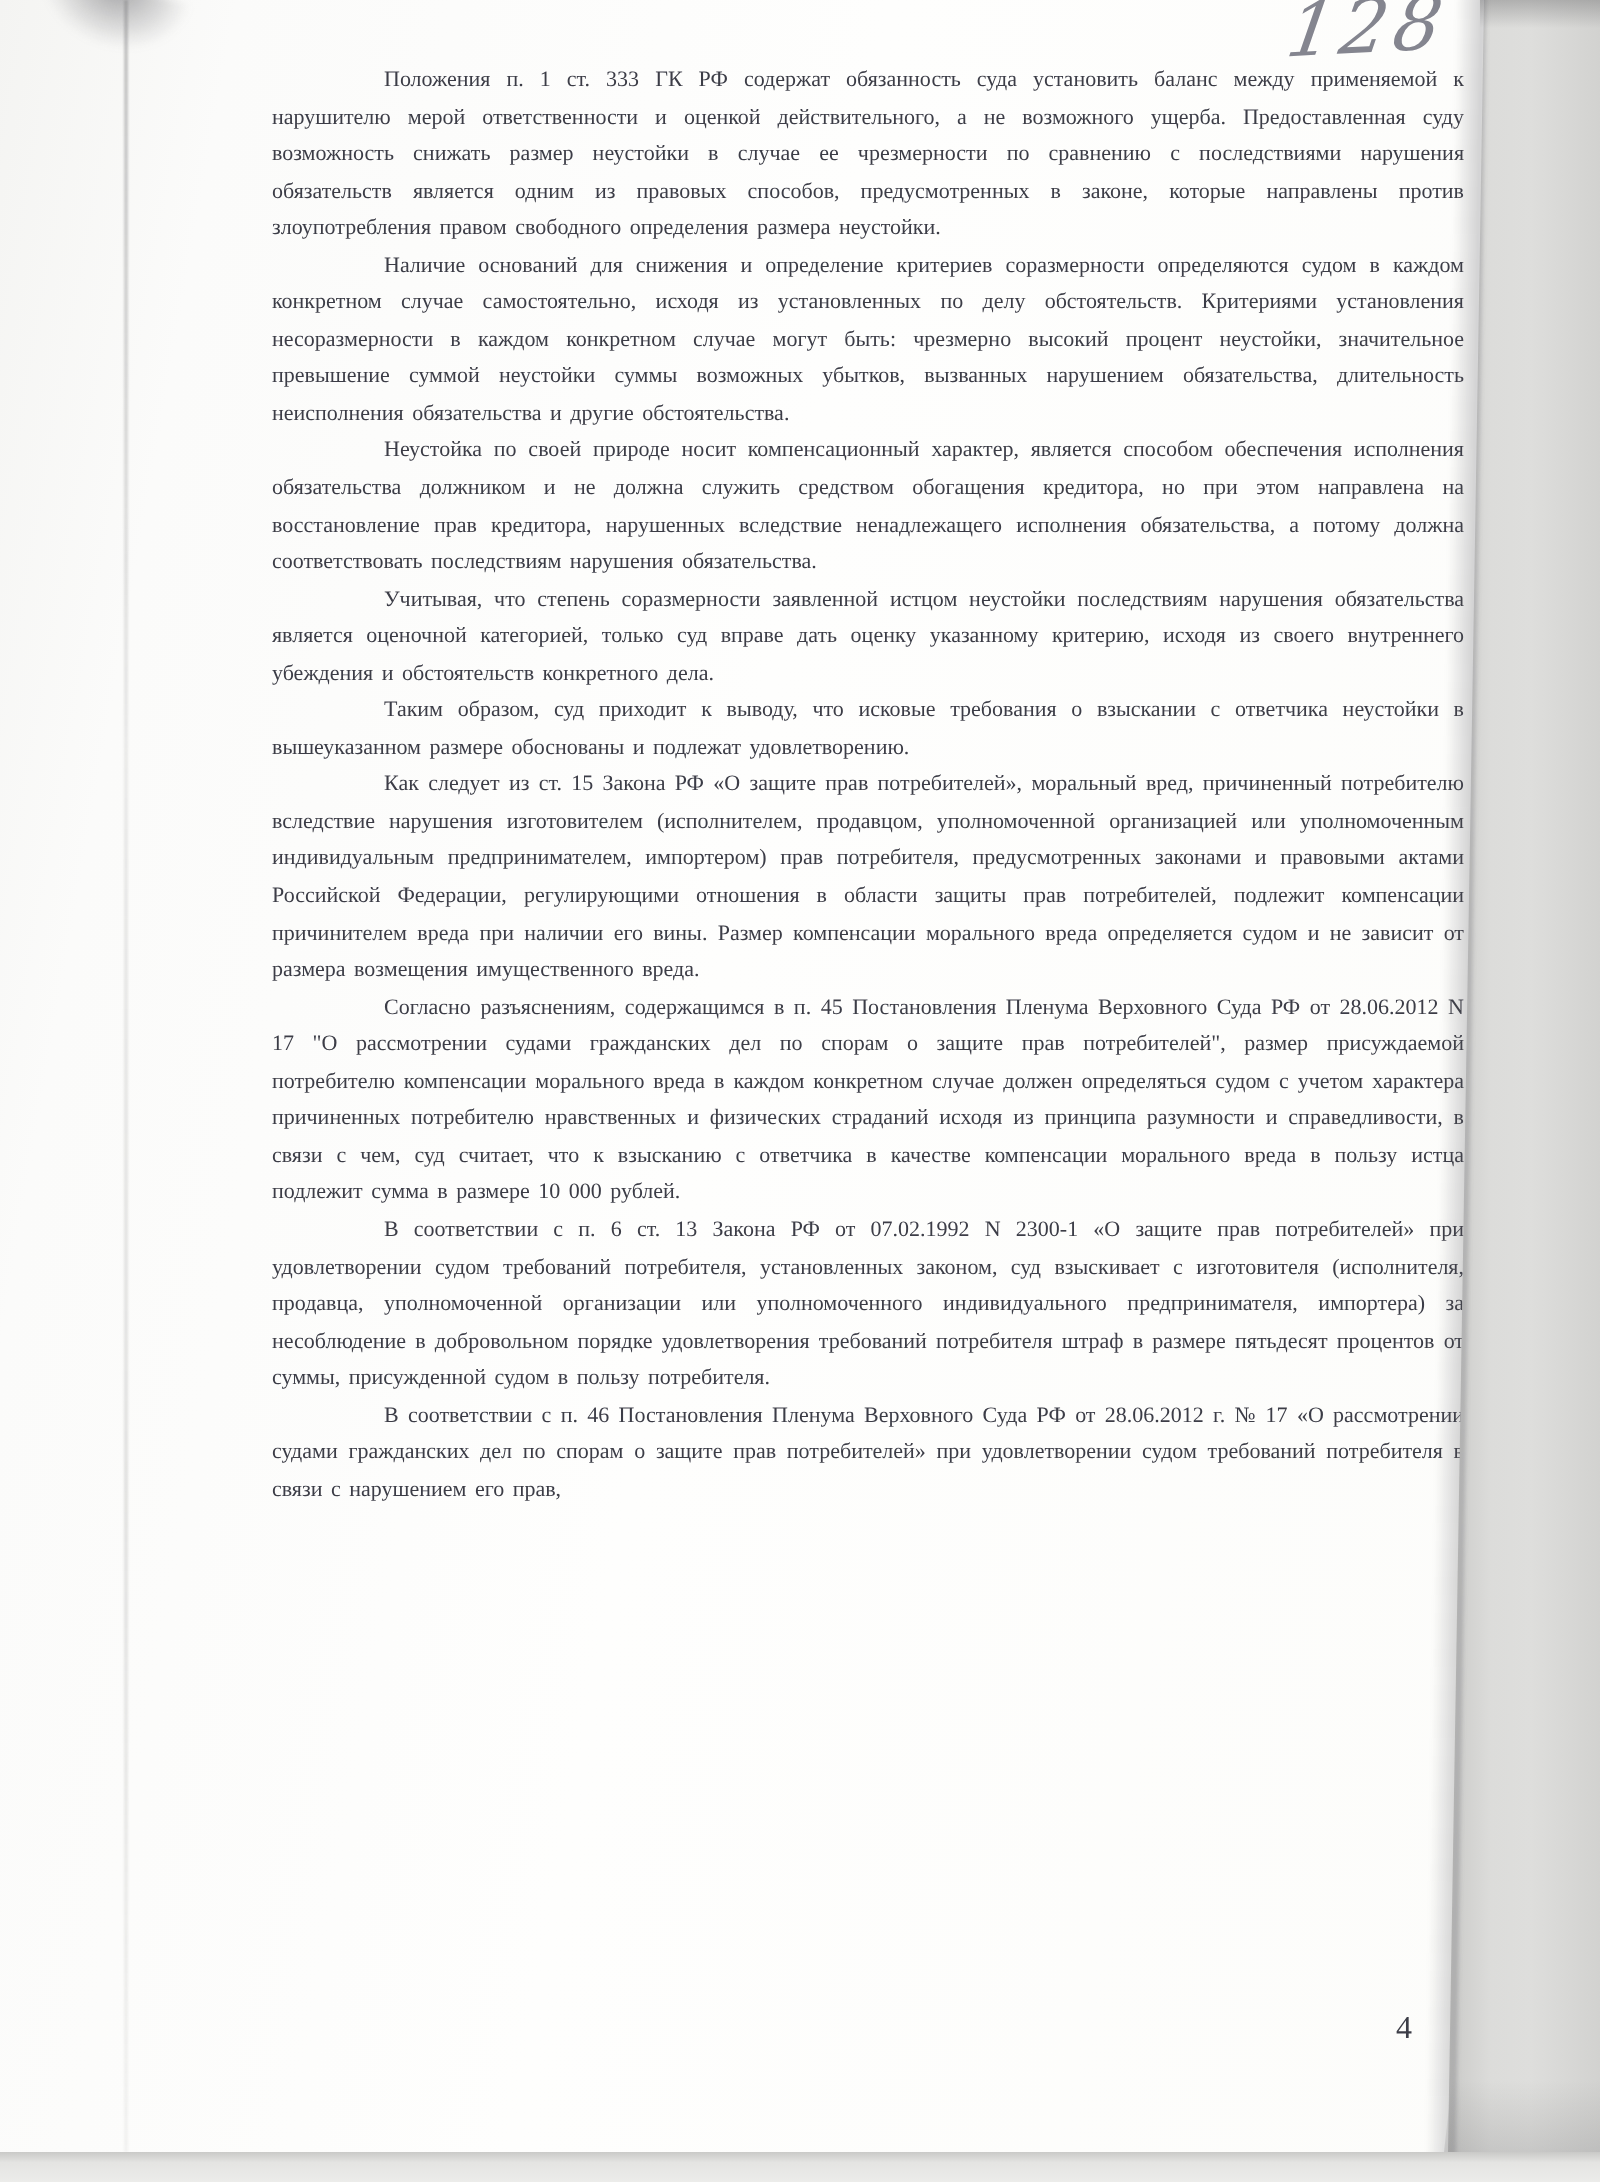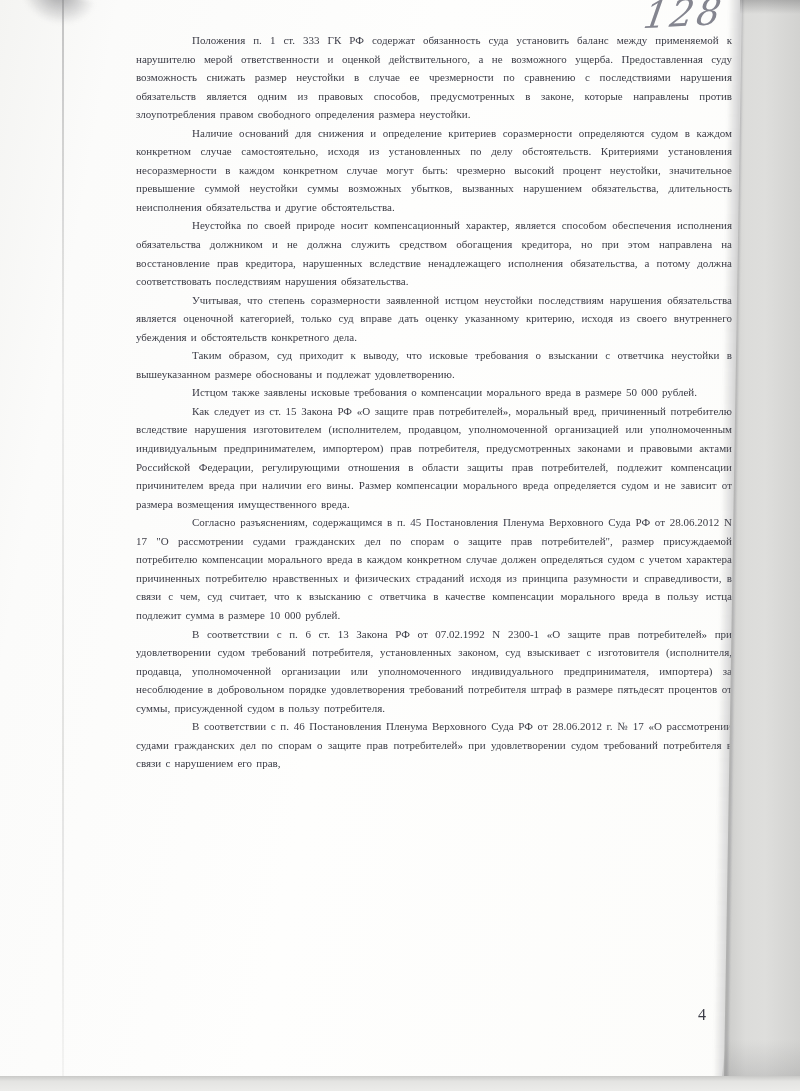--- a/index.html
+++ b/index.html
@@ -124,21 +124,20 @@
     <div class="fold-line"></div>
 
     <div class="handwritten">128</div>
 
     <div class="content">
       <p class="para">Положения п. 1 ст. 333 ГК РФ содержат обязанность суда установить баланс между применяемой к нарушителю мерой ответственности и оценкой действительного, а не возможного ущерба. Предоставленная суду возможность снижать размер неустойки в случае ее чрезмерности по сравнению с последствиями нарушения обязательств является одним из правовых способов, предусмотренных в законе, которые направлены против злоупотребления правом свободного определения размера неустойки.</p>
       <p class="para">Наличие оснований для снижения и определение критериев соразмерности определяются судом в каждом конкретном случае самостоятельно, исходя из установленных по делу обстоятельств. Критериями установления несоразмерности в каждом конкретном случае могут быть: чрезмерно высокий процент неустойки, значительное превышение суммой неустойки суммы возможных убытков, вызванных нарушением обязательства, длительность неисполнения обязательства и другие обстоятельства.</p>
       <p class="para">Неустойка по своей природе носит компенсационный характер, является способом обеспечения исполнения обязательства должником и не должна служить средством обогащения кредитора, но при этом направлена на восстановление прав кредитора, нарушенных вследствие ненадлежащего исполнения обязательства, а потому должна соответствовать последствиям нарушения обязательства.</p>
       <p class="para">Учитывая, что степень соразмерности заявленной истцом неустойки последствиям нарушения обязательства является оценочной категорией, только суд вправе дать оценку указанному критерию, исходя из своего внутреннего убеждения и обстоятельств конкретного дела.</p>
       <p class="para">Таким образом, суд приходит к выводу, что исковые требования о взыскании с ответчика неустойки в вышеуказанном размере обоснованы и подлежат удовлетворению.</p>
-      <p class="para">Истцом также заявлены исковые требования о компенсации морального вреда в размере 50 000 рублей.</p>
       <p class="para">Как следует из ст. 15 Закона РФ «О защите прав потребителей», моральный вред, причиненный потребителю вследствие нарушения изготовителем (исполнителем, продавцом, уполномоченной организацией или уполномоченным индивидуальным предпринимателем, импортером) прав потребителя, предусмотренных законами и правовыми актами Российской Федерации, регулирующими отношения в области защиты прав потребителей, подлежит компенсации причинителем вреда при наличии его вины. Размер компенсации морального вреда определяется судом и не зависит от размера возмещения имущественного вреда.</p>
       <p class="para">Согласно разъяснениям, содержащимся в п. 45 Постановления Пленума Верховного Суда РФ от 28.06.2012 N 17 "О рассмотрении судами гражданских дел по спорам о защите прав потребителей", размер присуждаемой потребителю компенсации морального вреда в каждом конкретном случае должен определяться судом с учетом характера причиненных потребителю нравственных и физических страданий исходя из принципа разумности и справедливости, в связи с чем, суд считает, что к взысканию с ответчика в качестве компенсации морального вреда в пользу истца подлежит сумма в размере 10 000 рублей.</p>
       <p class="para">В соответствии с п. 6 ст. 13 Закона РФ от 07.02.1992 N 2300-1 «О защите прав потребителей» при удовлетворении судом требований потребителя, установленных законом, суд взыскивает с изготовителя (исполнителя, продавца, уполномоченной организации или уполномоченного индивидуального предпринимателя, импортера) за несоблюдение в добровольном порядке удовлетворения требований потребителя штраф в размере пятьдесят процентов от суммы, присужденной судом в пользу потребителя.</p>
       <p class="para">В соответствии с п. 46 Постановления Пленума Верховного Суда РФ от 28.06.2012 г. № 17 «О рассмотрении судами гражданских дел по спорам о защите прав потребителей» при удовлетворении судом требований потребителя в связи с нарушением его прав,</p>
     </div>
 
     <div class="page-num">4</div>
   </div>
 
   <div class="right-gutter"></div>

